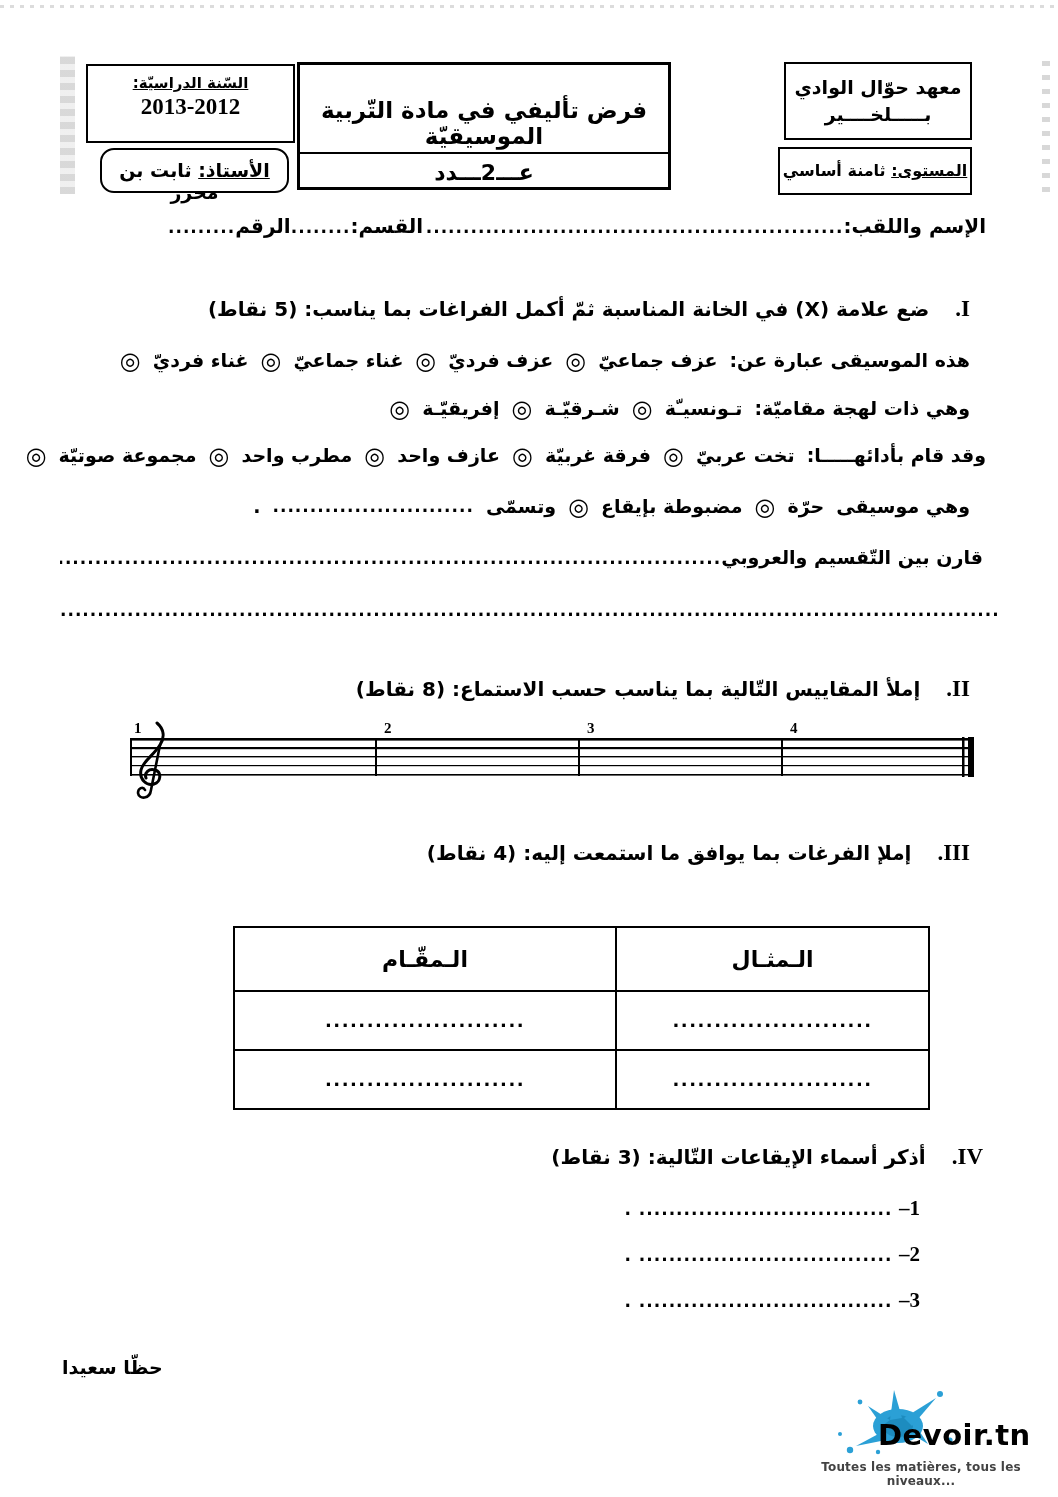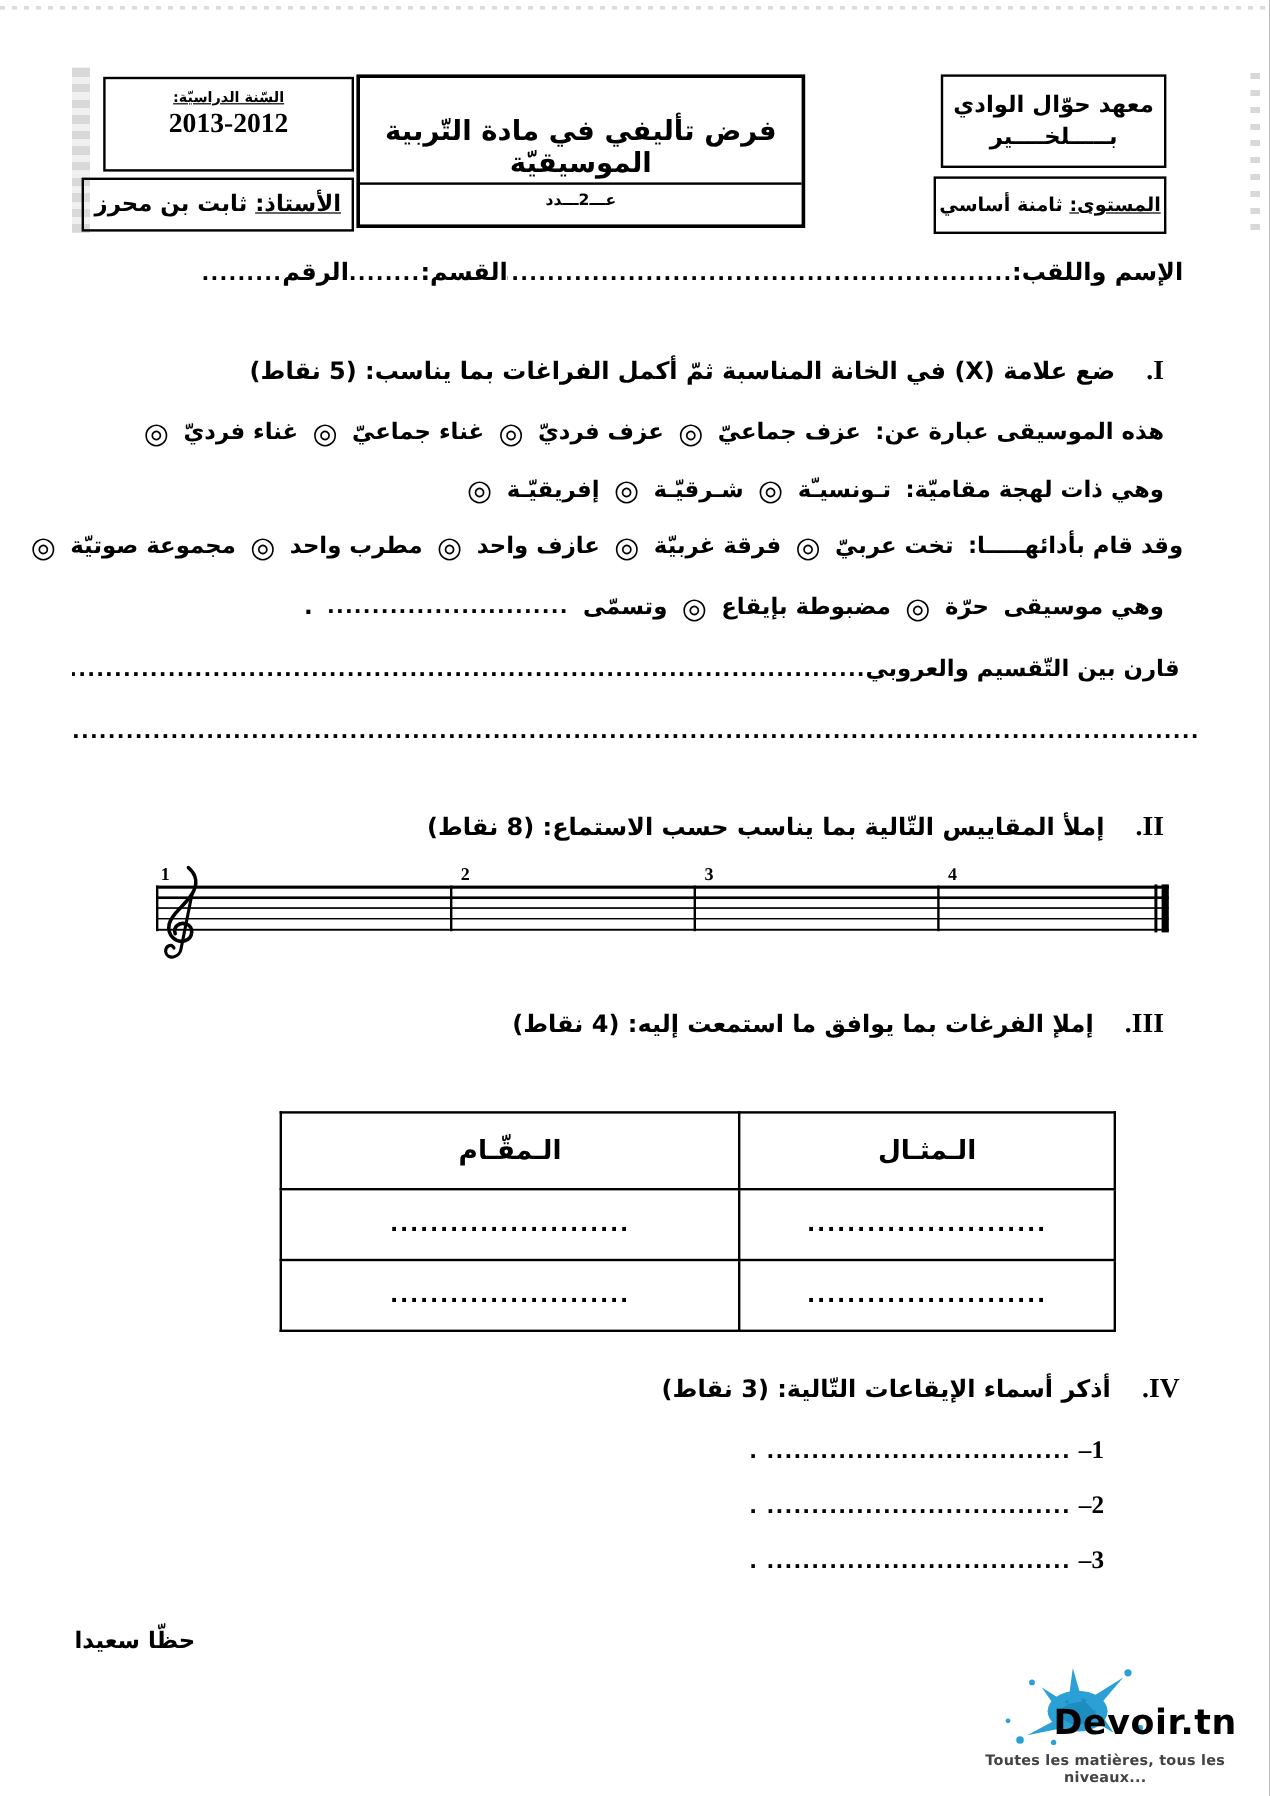--- a/index.html
+++ b/index.html
@@ -9,29 +9,29 @@
   
   .scan-top{left:0;top:5px;width:100%;height:3px;opacity:.35;
     background:repeating-linear-gradient(90deg,#9a9a9a 0 4px,transparent 4px 10px);}
   .scan-left{left:60px;top:56px;width:15px;height:138px;opacity:.4;
     background:repeating-linear-gradient(0deg,#9f9f9f 0 7px,#d9d9d9 7px 13px);}
   .scan-right{left:1042px;top:60px;width:8px;height:132px;opacity:.35;
     background:repeating-linear-gradient(0deg,#8f8f8f 0 5px,transparent 5px 14px);}
   
   .box{border:2px solid #000;box-sizing:border-box;direction:rtl;text-align:center;}
   #year-box{left:86px;top:64px;width:209px;height:79px;padding-top:8px;}
-  #teacher-box{left:68px;top:148px;width:227px;height:45px;padding-top:9px;font-size:19px;}
+  #teacher-box{left:100px;top:148px;width:189px;height:45px;padding-top:9px;font-size:19px;border-radius:14px;}
   #title-box{left:297px;top:62px;width:374px;height:128px;border-width:3px;padding-top:32px;}
   #school-box{left:784px;top:62px;width:188px;height:78px;padding-top:10px;font-size:19px;line-height:27px;}
   #level-box{left:778px;top:147px;width:194px;height:48px;padding-top:12px;font-size:16px;}
   .u{text-decoration:underline;}
-  #year-box .lbl{font-size:12px;display:block;text-decoration:underline;}
+  #year-box .lbl{font-size:15px;display:block;text-decoration:underline;}
   #year-box .val{font-size:23px;font-family:"Liberation Serif",serif;direction:ltr;display:block;margin-top:2px;}
   #title-box .ttl{font-size:23px;border-bottom:2px solid #000;padding-bottom:3px;display:inline-block;}
-  #title-box .sub{display:block;font-size:13px;margin-top:6px;}
+  #title-box .sub{display:block;font-size:22px;margin-top:6px;}
   
   #student-line{left:168px;top:214px;width:818px;display:flex;direction:rtl;align-items:baseline;
      font-size:20px;white-space:nowrap;}
   .fill-dots{flex:1;overflow:hidden;font-size:17px;letter-spacing:1px;}
   .dots{font-size:17px;letter-spacing:1px;}
   
   .sec-head{display:flex;direction:rtl;column-gap:26px;align-items:baseline;white-space:nowrap;}
   .roman{font-family:"Liberation Serif",serif;font-size:23px;font-weight:700;}
   .sec-title{font-size:20px;}
   #sec1-head{right:88px;top:296px;}

